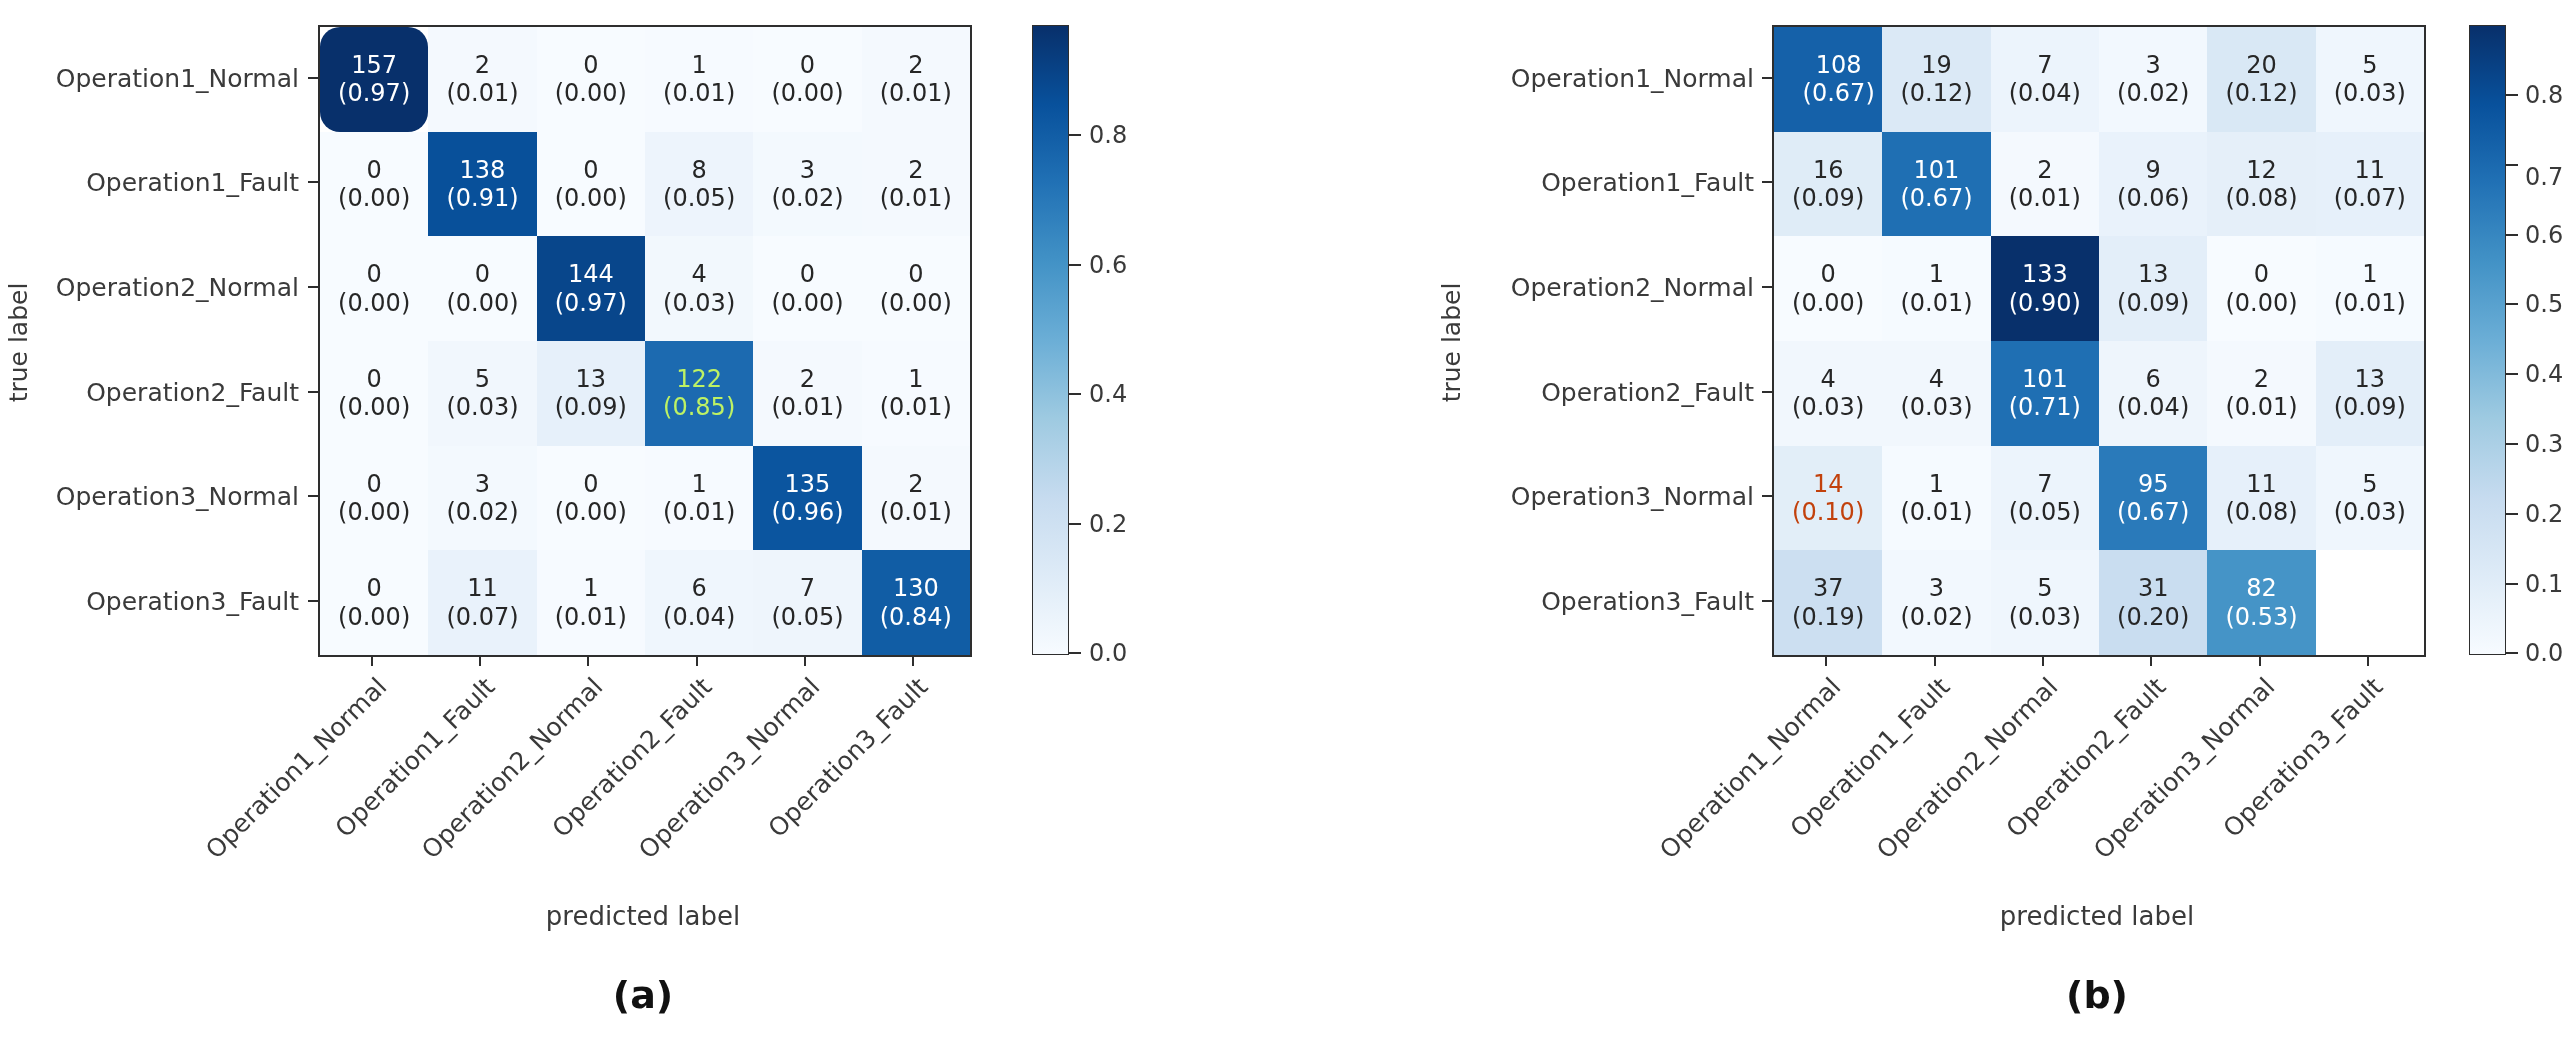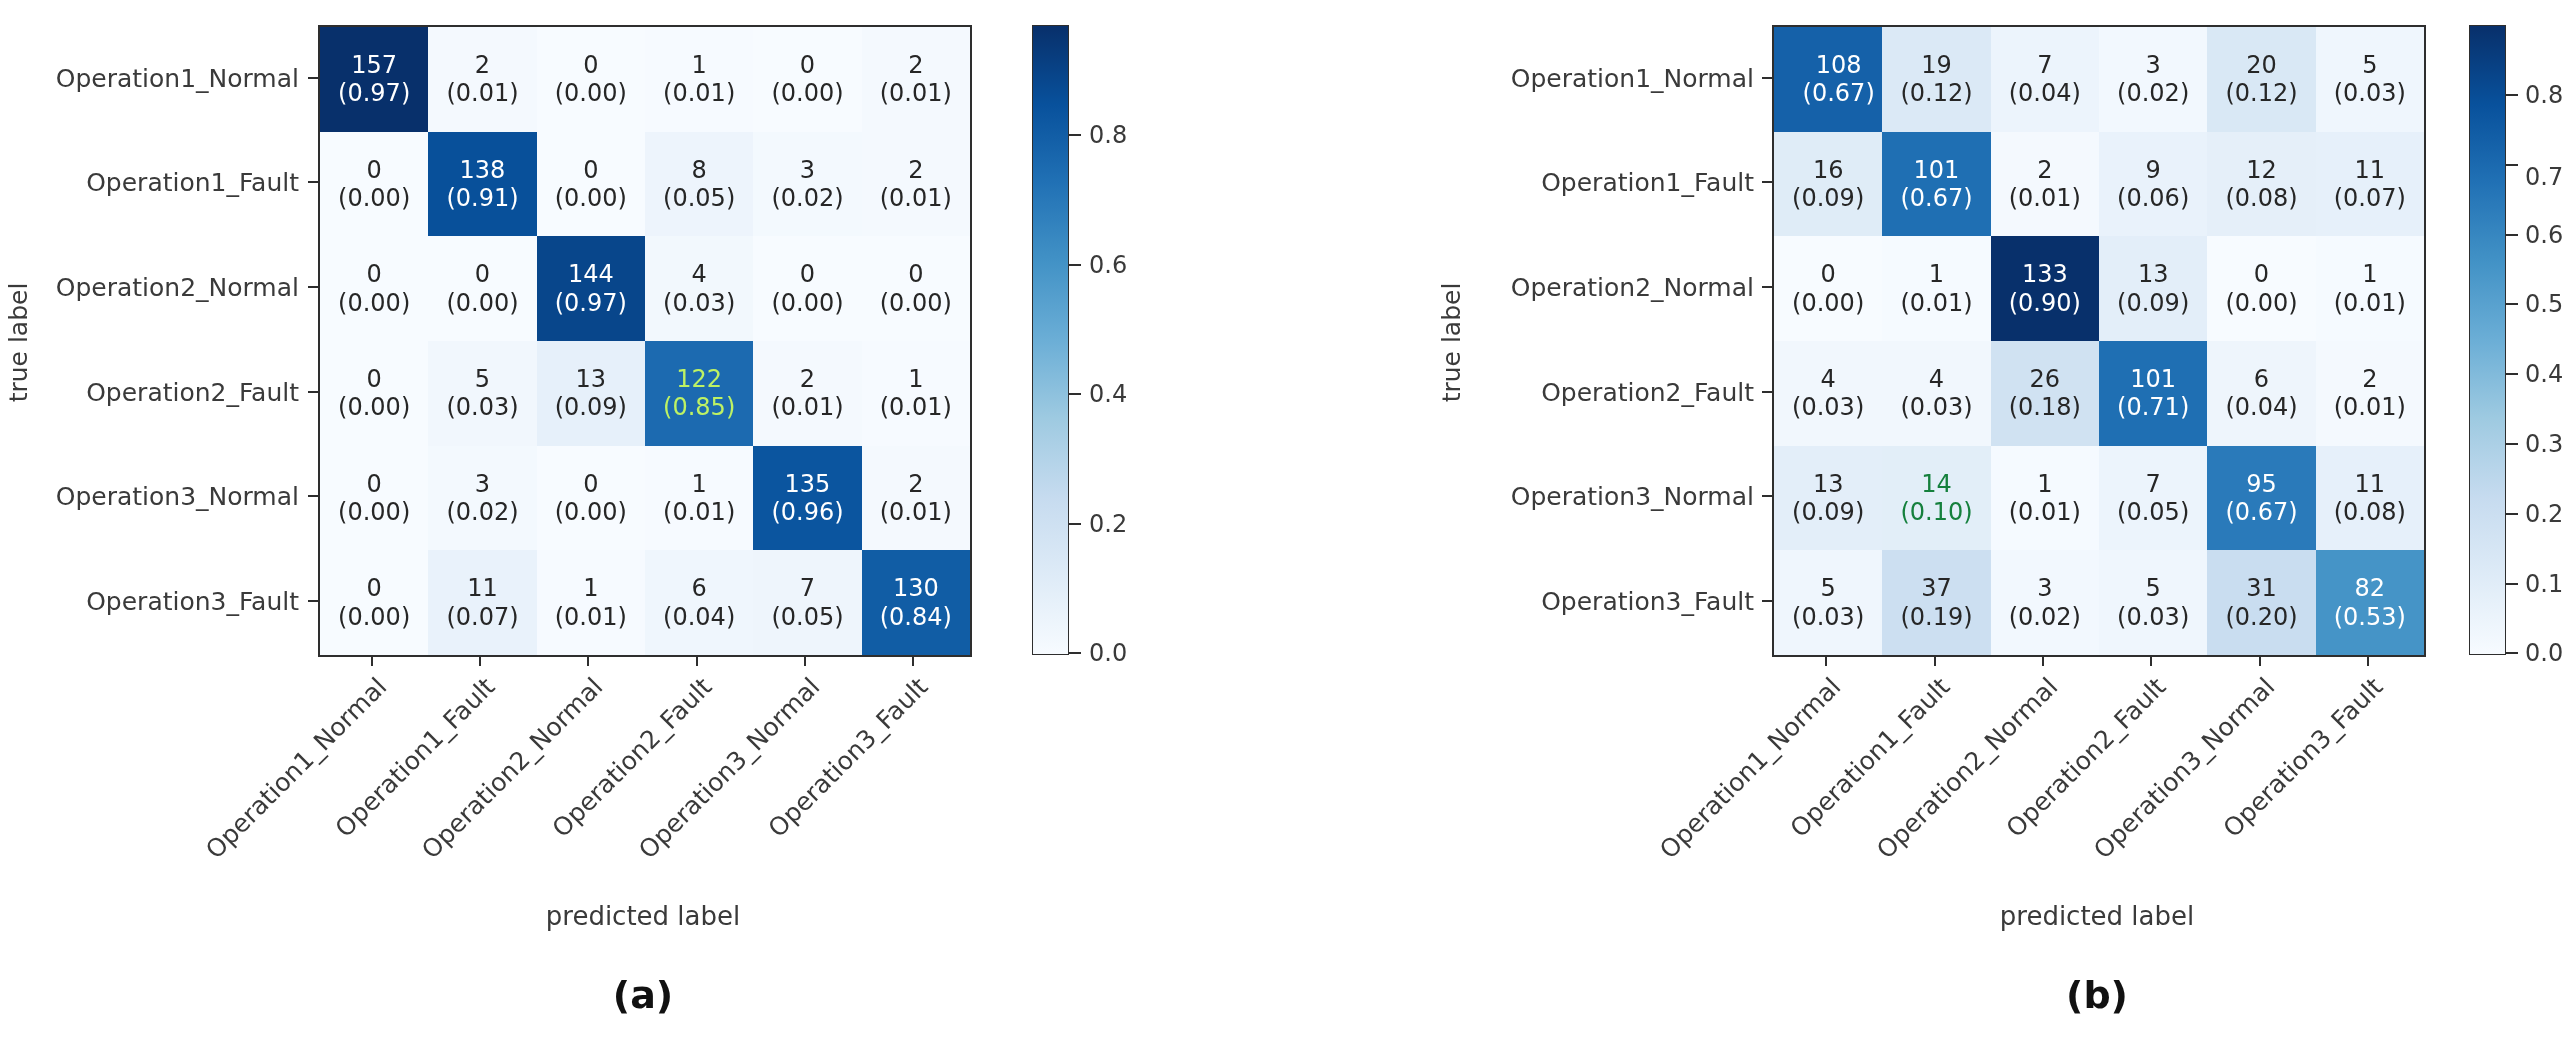--- a/index.html
+++ b/index.html
@@ -53,21 +53,21 @@
   <div class="ylab" style="left:-54px;top:328px;width:144px;text-align:center;">true label</div>
   <div id="rows-a">
       <div class="rowlab" style="left: -29px; width: 328px; top: 78px;">Operation1_Normal</div>
       <div class="rowlab" style="left: -29px; width: 328px; top: 182px;">Operation1_Fault</div>
       <div class="rowlab" style="left: -29px; width: 328px; top: 287px;">Operation2_Normal</div>
       <div class="rowlab" style="left: -29px; width: 328px; top: 392px;">Operation2_Fault</div>
       <div class="rowlab" style="left: -29px; width: 328px; top: 496px;">Operation3_Normal</div>
       <div class="rowlab" style="left: -29px; width: 328px; top: 601px;">Operation3_Fault</div>
     </div>
   <div id="hm-a" class="heatmap" style="left: 318px; top: 25px; width: 650px; height: 628px; grid-template-columns: repeat(6, 1fr); grid-template-rows: repeat(6, 1fr);">
-      <div class="cell" style="background: rgb(8, 48, 107); color: rgb(255, 255, 255);">
+      <div class="cell" style="background: rgb(8, 48, 107); color: rgb(255, 255, 255); border-radius: 20px;">
         <div>157</div>
         <div>(0.97)</div>
       </div>
       <div class="cell" style="background: rgb(244, 249, 254); color: rgb(38, 38, 38);">
         <div>2</div>
         <div>(0.01)</div>
       </div>
       <div class="cell" style="background: rgb(247, 251, 255); color: rgb(38, 38, 38);">
         <div>0</div>
         <div>(0.00)</div>
@@ -328,41 +328,37 @@
         <div>(0.01)</div>
       </div>
       <div class="cell" style="background: rgb(241, 247, 253); color: rgb(38, 38, 38);">
         <div>4</div>
         <div>(0.03)</div>
       </div>
       <div class="cell" style="background: rgb(241, 247, 253); color: rgb(38, 38, 38);">
         <div>4</div>
         <div>(0.03)</div>
       </div>
-      <div class="cell" style="background: rgb(208, 226, 242); color: rgb(38, 38, 38);">
-        <div>26</div>
-        <div>(0.18)</div>
-      </div>
       <div class="cell" style="background: rgb(31, 111, 179); color: rgb(255, 255, 255);">
         <div>101</div>
         <div>(0.71)</div>
       </div>
       <div class="cell" style="background: rgb(238, 245, 252); color: rgb(38, 38, 38);">
         <div>6</div>
         <div>(0.04)</div>
       </div>
       <div class="cell" style="background: rgb(244, 249, 254); color: rgb(38, 38, 38);">
         <div>2</div>
         <div>(0.01)</div>
       </div>
       <div class="cell" style="background: rgb(227, 238, 249); color: rgb(38, 38, 38);">
         <div>13</div>
         <div>(0.09)</div>
       </div>
-      <div class="cell" style="background: rgb(226, 238, 248); color: #15803d;">
+      <div class="cell" style="background: rgb(226, 238, 248); color: #c2410c;">
         <div>14</div>
         <div>(0.10)</div>
       </div>
       <div class="cell" style="background: rgb(245, 250, 255); color: rgb(38, 38, 38);">
         <div>1</div>
         <div>(0.01)</div>
       </div>
       <div class="cell" style="background: rgb(236, 244, 252); color: rgb(38, 38, 38);">
         <div>7</div>
         <div>(0.05)</div>

